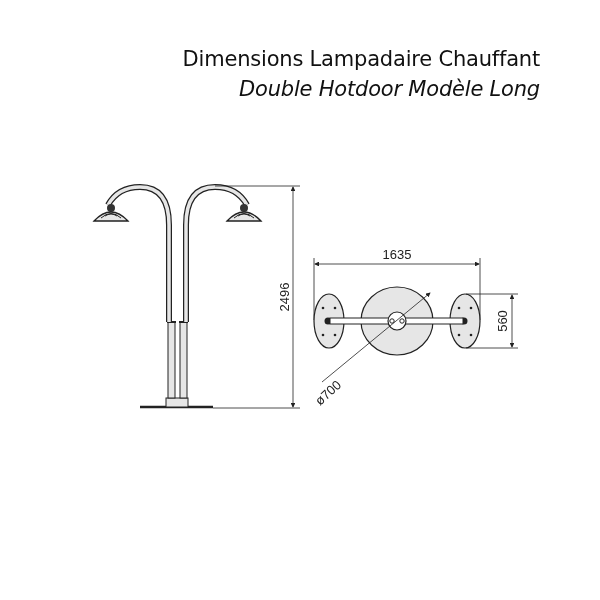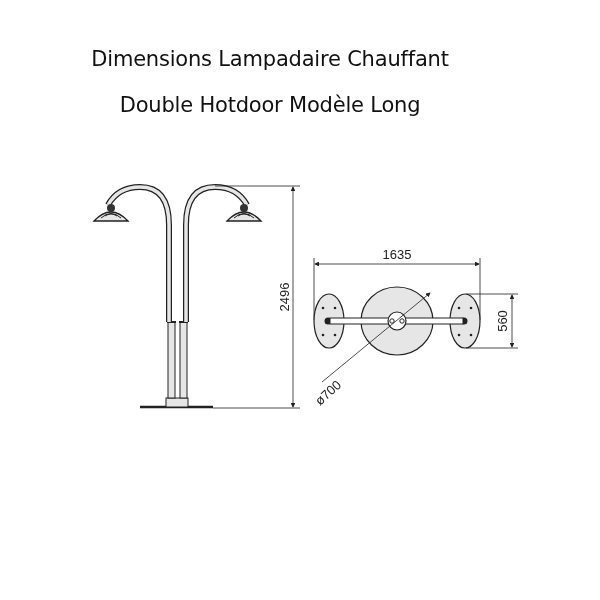--- a/index.html
+++ b/index.html
@@ -1,19 +1,19 @@
 <!DOCTYPE html>
 <html><head>
 <meta charset="utf-8">
 <style>
   html, body { margin: 0; padding: 0; background: #ffffff; }
   body { width: 600px; height: 600px; position: relative; overflow: hidden; font-family: "DejaVu Sans", sans-serif; }
-  .title { position: absolute; left: 0; width: 540px; text-align: center; font-size: 21px; color: #111; line-height: 30px; letter-spacing: -0.2px; }
+  .title { position: absolute; left: 0; width: 540px; text-align: right; font-size: 21px; color: #111; line-height: 30px; letter-spacing: -0.2px; }
   #t1 { top: 44px; }
-  #t2 { top: 90px; }
+  #t2 { top: 74px; font-style: italic; }
   svg { position: absolute; left: 0; top: 0; }
   .dim-label { font-family: "Liberation Sans", sans-serif; font-size: 13px; fill: #222; }
 </style>
 </head>
 <body>
 
 <div class="title" id="t1">Dimensions Lampadaire Chauffant</div>
 <div class="title" id="t2">Double Hotdoor Modèle Long</div>
 
 <svg width="600" height="600" viewBox="0 0 600 600">

